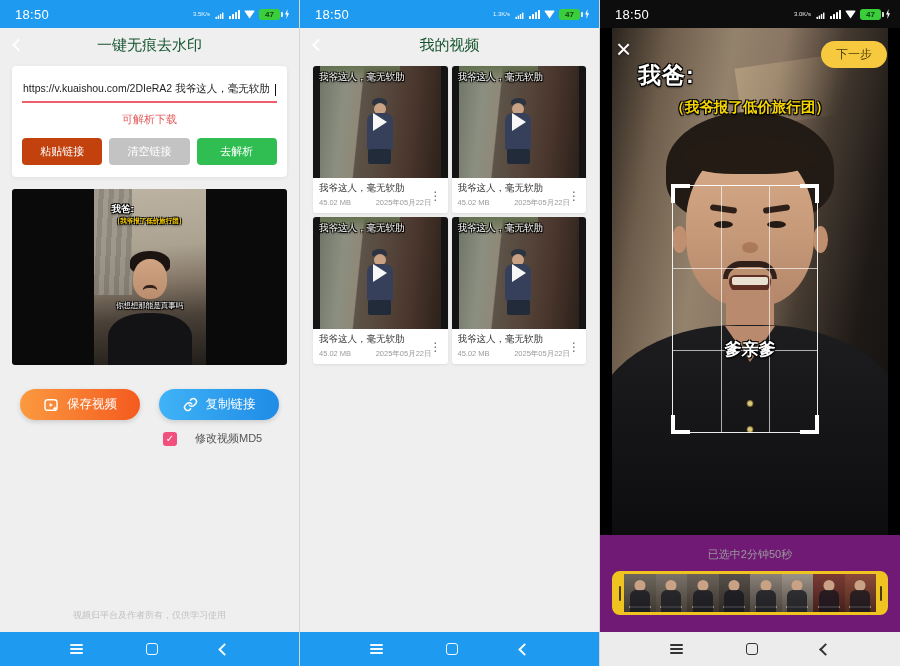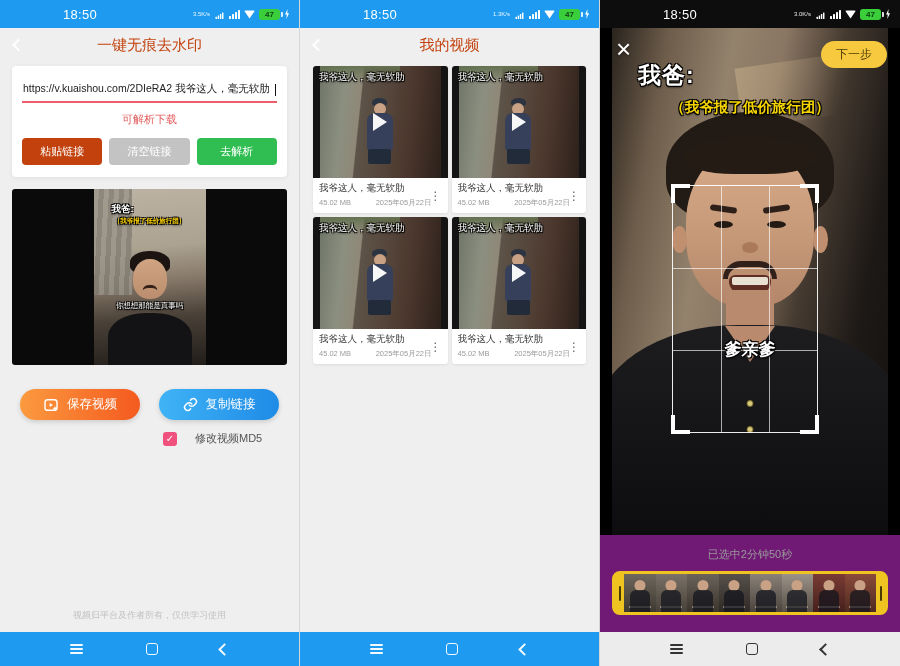--- a/index.html
+++ b/index.html
@@ -9,36 +9,36 @@
     display:flex; overflow:hidden; background:#000;
   }
   .screen { width:300px; height:666px; position:relative; overflow:hidden; background:#EFEFEF; }
   .screen.s1, .screen.s2 { border-right:1px solid #d6d6d6; }
   .screen.s3 { background:#000; }
 
   
   .statusbar { height:28px; display:flex; align-items:center; justify-content:space-between; padding:0 9px 0 15px; }
   .statusbar.blue { background:#1E9BF0; color:#fff; }
   .statusbar.dark { background:#0d0d0d; color:#fff; }
-  .sb-time { font-size:13px; letter-spacing:.3px;margin-left:48px; }
+  .sb-time { font-size:13px; letter-spacing:.3px; }
   .sb-right { display:flex; align-items:center; gap:4px; }
   .sb-speed { font-size:6px; line-height:6px; opacity:.9; text-align:right; width:18px; white-space:nowrap; overflow:hidden; }
   .sig { display:flex; align-items:flex-end; gap:1px; height:9px; }
   .sig i { display:block; width:2px; background:currentColor; border-radius:.5px; }
   .sig i:nth-child(1){height:3px}.sig i:nth-child(2){height:5px}.sig i:nth-child(3){height:7px}.sig i:nth-child(4){height:9px}
   .sig.small { transform:scale(.72); transform-origin:bottom; }
   .wifi { width:11px; height:9px; background:currentColor; clip-path:polygon(50% 100%, 0 12%, 100% 12%); border-radius:2px; }
   .batt { min-width:21px; height:11px; background:#3ACF3A; border-radius:3px; color:#14421a; font-size:8px; font-weight:bold; display:flex; align-items:center; justify-content:center; position:relative; }
   .batt::after { content:""; position:absolute; right:-3px; top:3px; width:2px; height:5px; background:currentColor; opacity:.85; border-radius:0 1px 1px 0; color:#fff; }
   .statusbar.dark .batt { color:#0e3a12; }
   .bolt { width:6px; height:10px; background:currentColor; clip-path:polygon(60% 0, 18% 55%, 46% 55%, 38% 100%, 84% 42%, 54% 42%); }
 
   
   .appheader { height:34px; background:#EFEFEF; display:flex; align-items:center; justify-content:center; position:relative; }
-  .appheader .title { font-size:15px; color:#c2410c; }
+  .appheader .title { font-size:15px; color:#14532d; }
   .back-chev { position:absolute; left:14px; top:50%; width:9px; height:9px; border-left:2.4px solid #fff; border-bottom:2.4px solid #fff; transform:translateY(-50%) rotate(45deg); }
 
   
   .navbar { position:absolute; bottom:0; left:0; right:0; height:34px; display:flex; align-items:center; justify-content:space-between; padding:0 70px; }
   .navbar.blue { background:#1E9BF0; color:rgba(255,255,255,.95); }
   .navbar.light { background:#ECECEC; color:#333; }
   .nv-menu { display:flex; flex-direction:column; gap:2.5px; }
   .nv-menu i { display:block; width:13px; height:1.6px; background:currentColor; border-radius:1px; }
   .nv-square { width:12px; height:12px; border:1.7px solid currentColor; border-radius:3px; }
   .nv-back { width:9px; height:9px; border-left:2px solid currentColor; border-bottom:2px solid currentColor; transform:rotate(45deg); }

